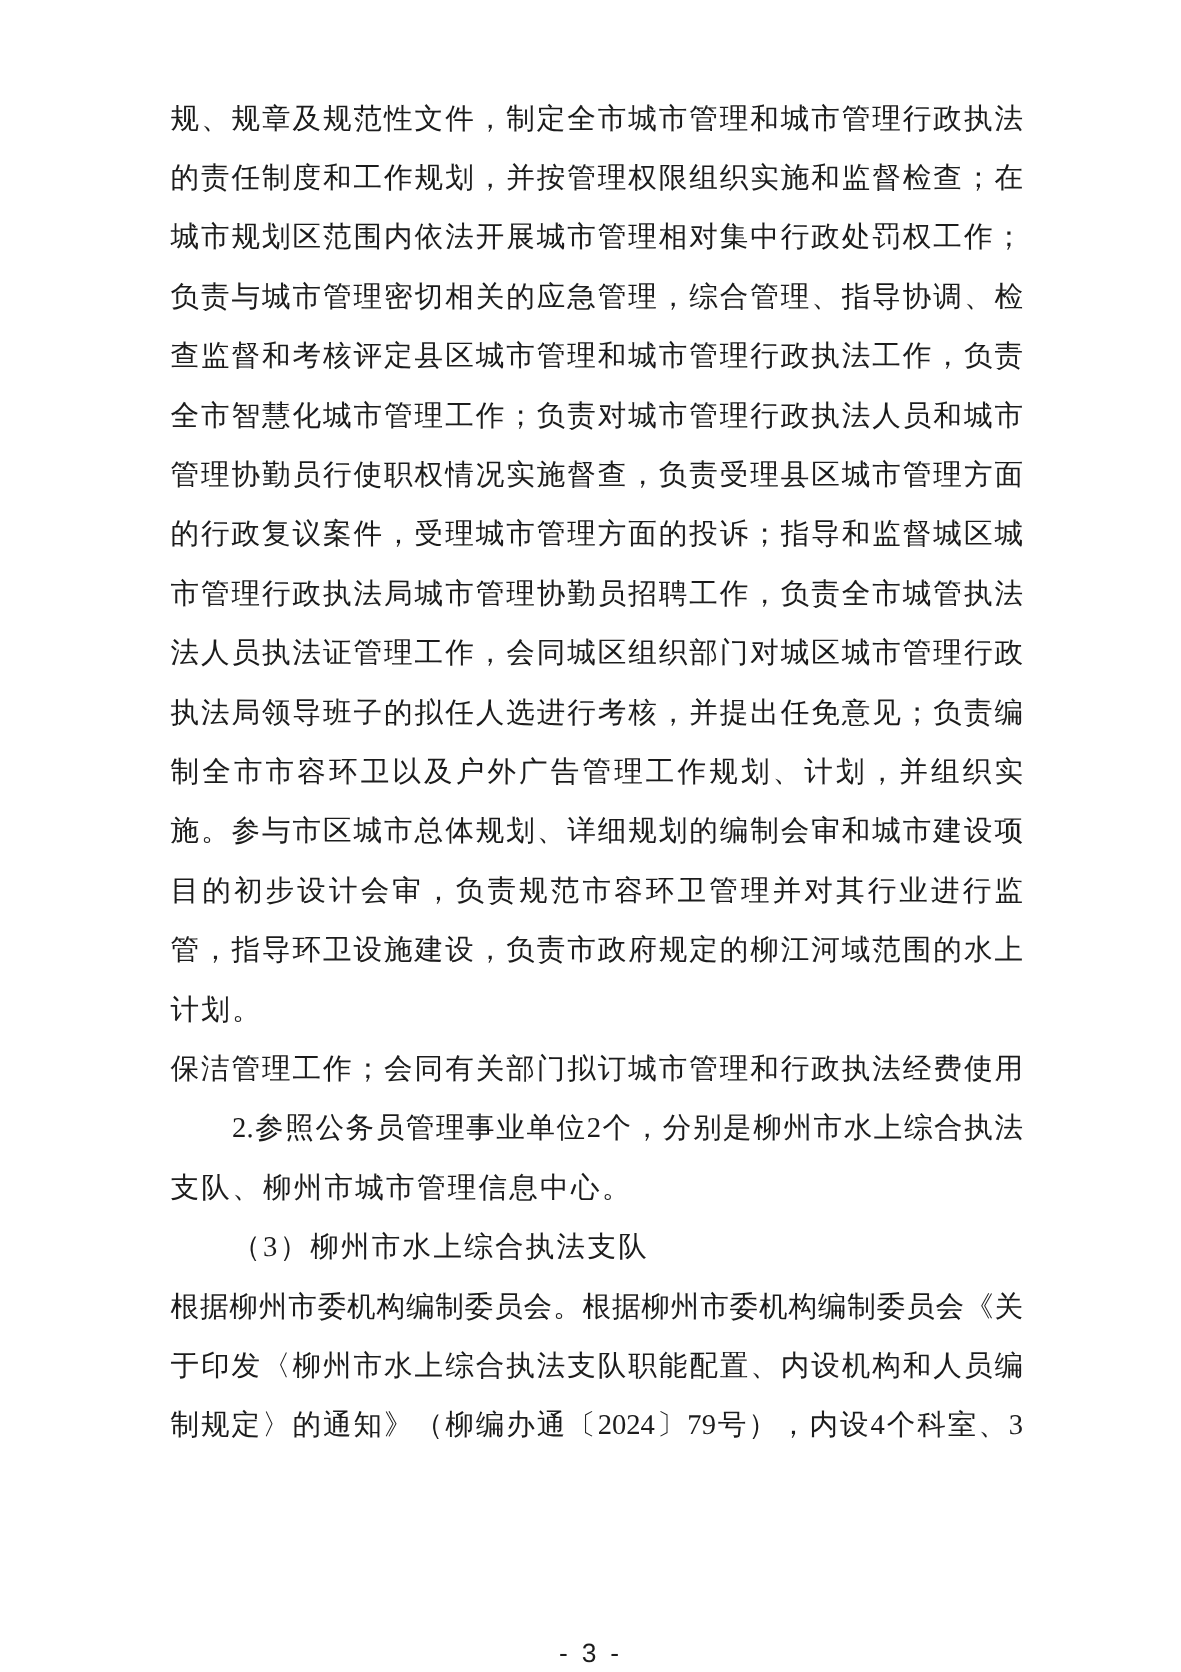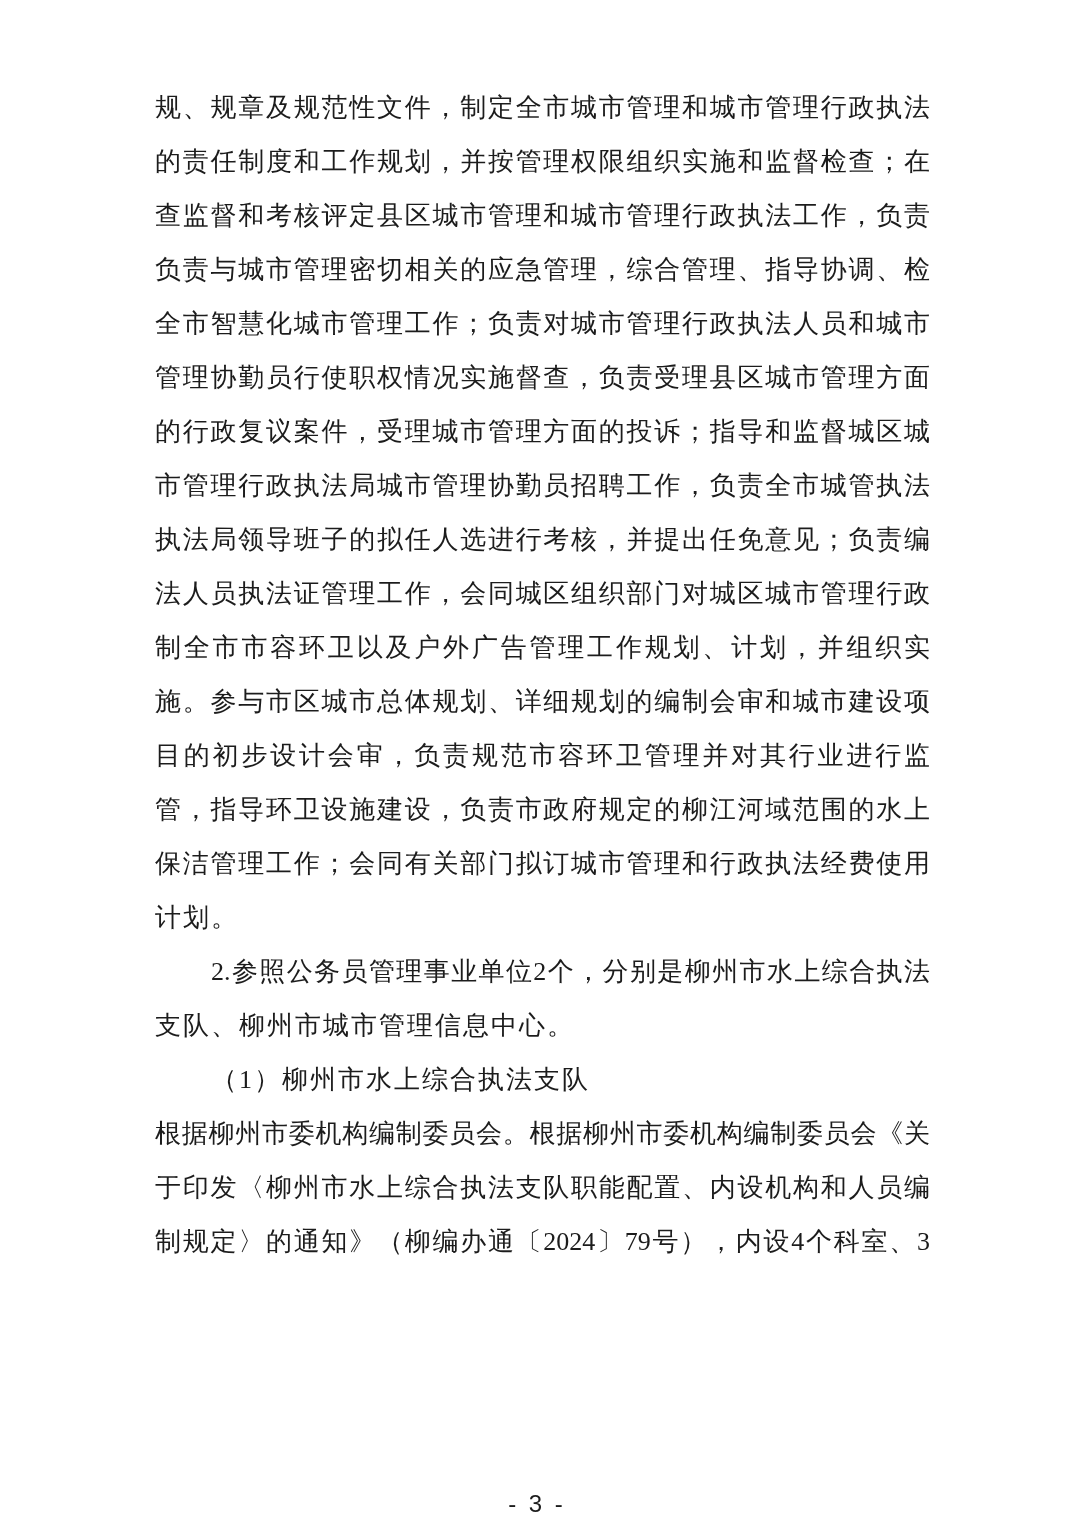--- a/index.html
+++ b/index.html
@@ -62,37 +62,38 @@
     color: var(--text-color);
   }
 </style>
 </head>
 <body>
 
 <div class="page">
   <div class="doc-body" id="doc-body">
       <div class="line justify">规、规章及规范性文件，制定全市城市管理和城市管理行政执法</div>
       <div class="line justify">的责任制度和工作规划，并按管理权限组织实施和监督检查；在</div>
+      <div class="line justify">城市规划区范围内依法开展城市管理相对集中行政处罚权工作；</div>
+      <div class="line justify">负责与城市管理密切相关的应急管理，综合管理、指导协调、检</div>
       <div class="line justify">查监督和考核评定县区城市管理和城市管理行政执法工作，负责</div>
-      <div class="line justify">负责与城市管理密切相关的应急管理，综合管理、指导协调、检</div>
       <div class="line justify">全市智慧化城市管理工作；负责对城市管理行政执法人员和城市</div>
       <div class="line justify">管理协勤员行使职权情况实施督查，负责受理县区城市管理方面</div>
       <div class="line justify">的行政复议案件，受理城市管理方面的投诉；指导和监督城区城</div>
       <div class="line justify">市管理行政执法局城市管理协勤员招聘工作，负责全市城管执法</div>
+      <div class="line justify">法人员执法证管理工作，会同城区组织部门对城区城市管理行政</div>
       <div class="line justify">执法局领导班子的拟任人选进行考核，并提出任免意见；负责编</div>
-      <div class="line justify">法人员执法证管理工作，会同城区组织部门对城区城市管理行政</div>
       <div class="line justify">制全市市容环卫以及户外广告管理工作规划、计划，并组织实</div>
       <div class="line justify">施。参与市区城市总体规划、详细规划的编制会审和城市建设项</div>
       <div class="line justify">目的初步设计会审，负责规范市容环卫管理并对其行业进行监</div>
       <div class="line justify">管，指导环卫设施建设，负责市政府规定的柳江河域范围的水上</div>
+      <div class="line plain">计划。</div>
       <div class="line justify">保洁管理工作；会同有关部门拟订城市管理和行政执法经费使用</div>
-      <div class="line plain">计划。</div>
       <div class="line justify indent">2.参照公务员管理事业单位2个，分别是柳州市水上综合执法</div>
       <div class="line plain">支队、柳州市城市管理信息中心。</div>
-      <div class="line plain indent">（1）柳州市水上综合执法支队</div>
+      <div class="line plain indent">（3）柳州市水上综合执法支队</div>
       <div class="line justify">根据柳州市委机构编制委员会。根据柳州市委机构编制委员会《关</div>
       <div class="line justify">于印发〈柳州市水上综合执法支队职能配置、内设机构和人员编</div>
       <div class="line justify">制规定〉的通知》（柳编办通〔2024〕79号），内设4个科室、3</div>
     </div>
   <div class="footer">
     <span class="pagenum">- 3 -</span>
   </div>
 </div>
 
 </body></html>

